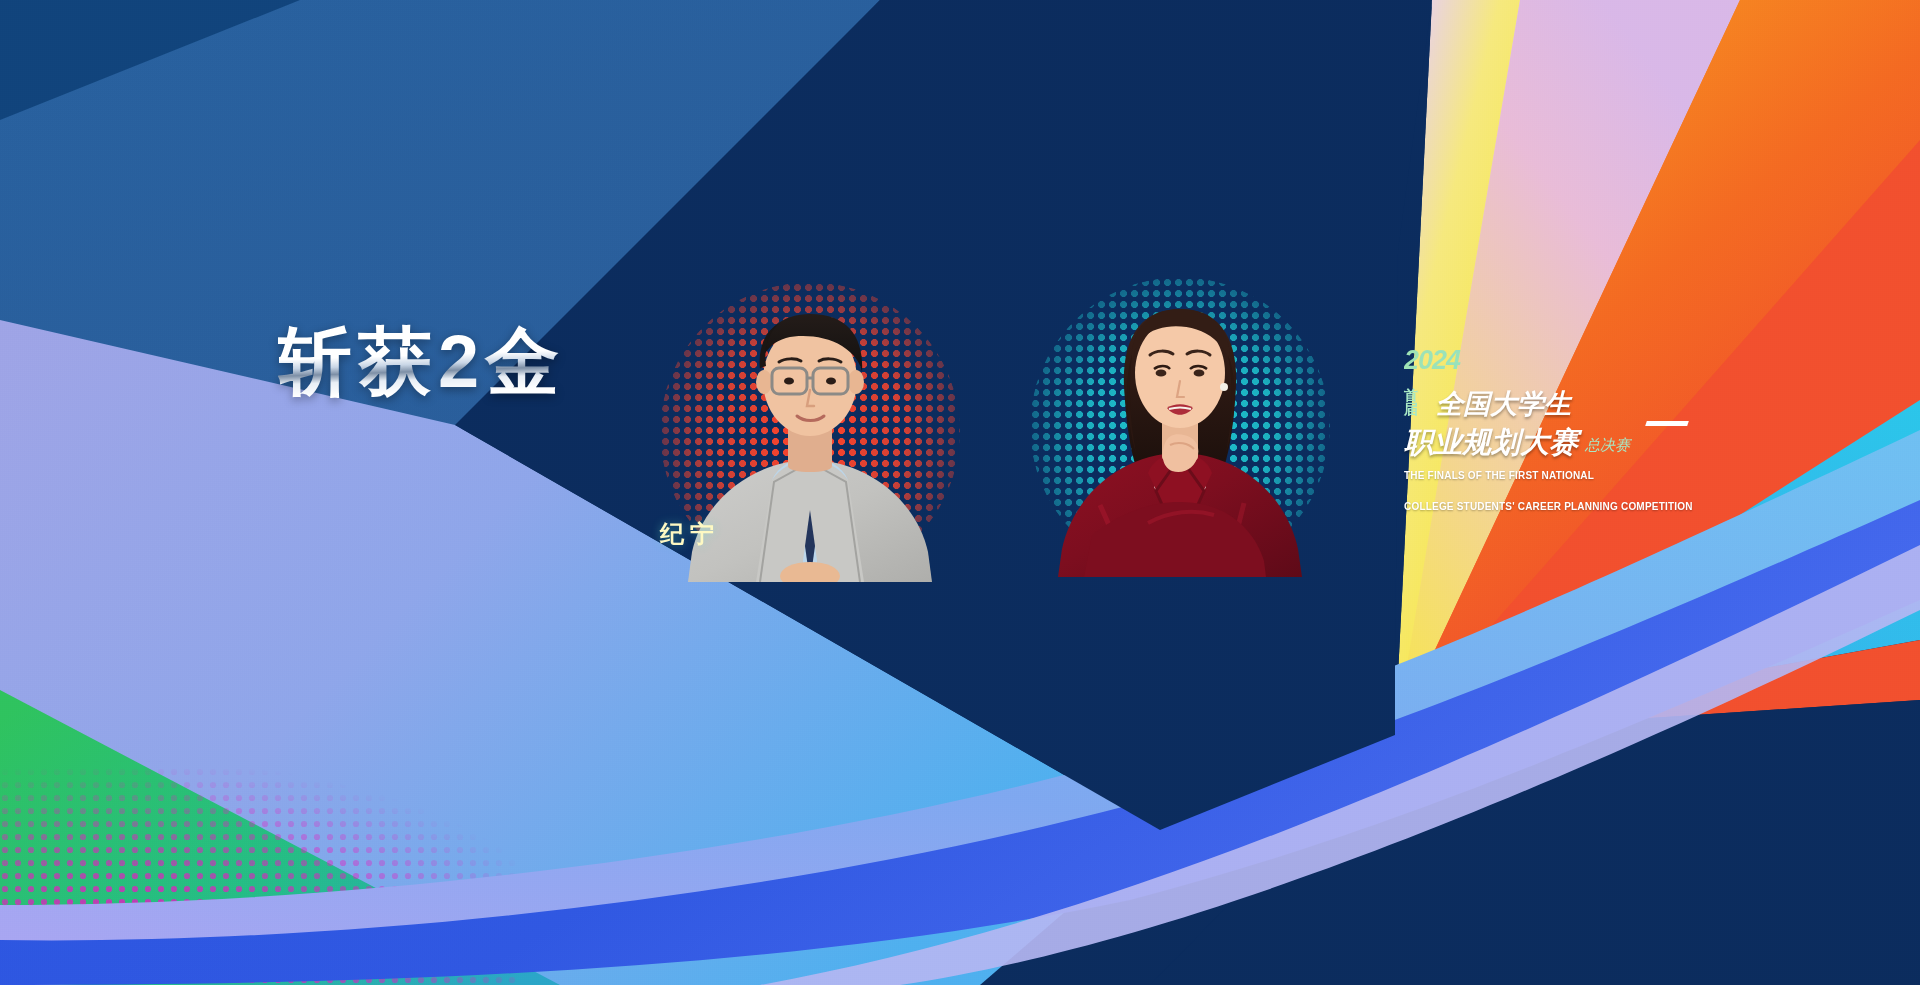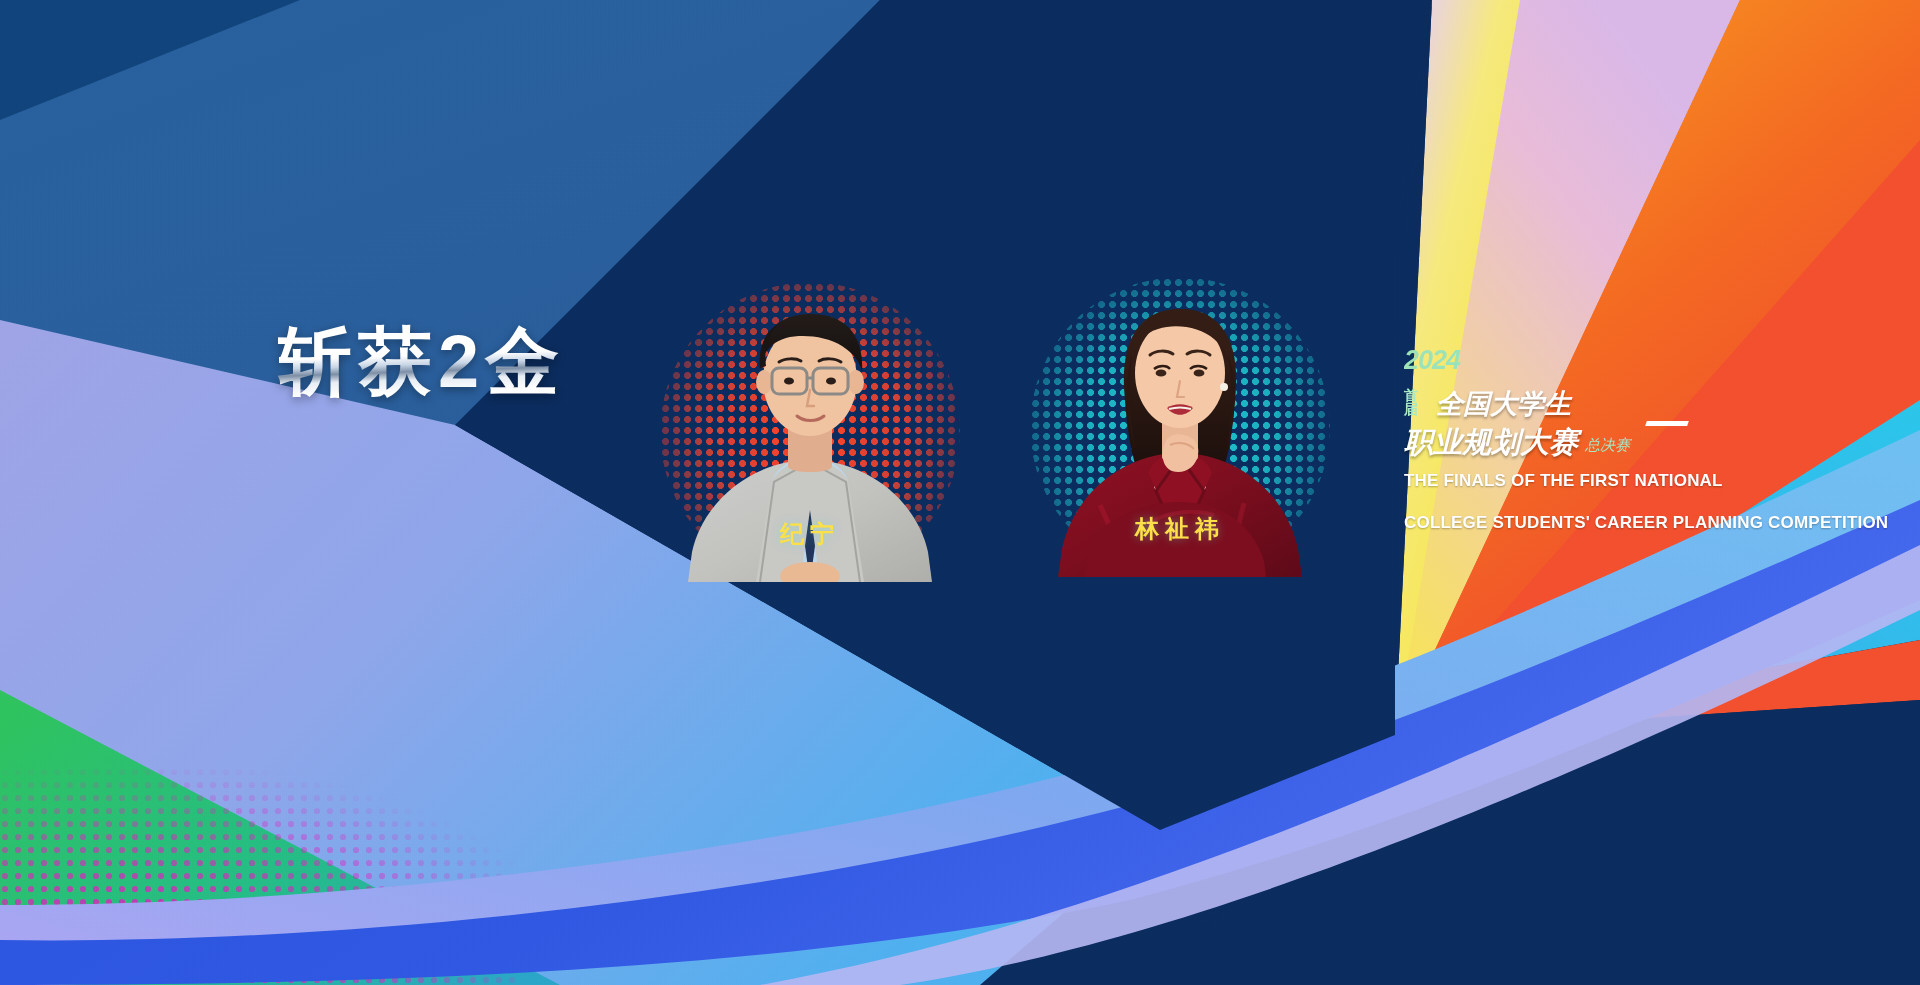--- a/index.html
+++ b/index.html
@@ -77,25 +77,25 @@
     position:absolute;
     left:0;top:0;
     width:300px;height:372px;
     overflow:hidden;
   }
   .person svg{display:block;}
 
   .person-name{
     position:relative;
     margin-top:8px;
-    text-align:center;
+    text-align:left;
     font-size:24px;
     font-weight:bold;
     letter-spacing:6px;
-    color:#fde047;
+    color:#fef9c3;
     text-shadow:0 0 10px rgba(90,230,200,.45);
   }
   .name-rule{
     margin:10px auto 0;
     width:150px;height:3px;
     background:linear-gradient(90deg,rgba(120,220,255,0) 0%,#6fd7e8 40%,#8df0d0 100%);
     border-radius:2px;
   }
 
   
@@ -140,21 +140,21 @@
     font-size:15px;font-weight:normal;font-style:italic;
     color:#a8e8c4;padding-bottom:2px;letter-spacing:0;
   }
   .logo-slash{
     position:absolute;right:-4px;top:-7px;
     width:42px;height:5px;background:#ffffff;
     transform:skewX(-18deg);
   }
   .logo-en{
     margin-top:11px;
-    font-size:17px;
+    font-size:10px;
     font-weight:bold;
     line-height:1.52;
     letter-spacing:.2px;
     color:#ffffff;
     text-shadow:0 1px 2px rgba(0,0,0,.3);
     white-space:nowrap;
   }
 </style>
 </head>
 <body>
@@ -422,21 +422,20 @@
             <path d="M137,203 C144,198 156,198 163,203 C156,212 144,212 137,203 Z" fill="#ad2c3a"></path>
             <path d="M139,204 C146,202 154,202 161,204" stroke="#f6efe8" stroke-width="2" fill="none"></path>
 
             <path d="M136,236 C130,248 132,262 142,266 C154,270 166,262 168,250
                      C170,240 164,232 154,230 C146,228 139,230 136,236 Z" fill="#f0c0a0"></path>
             <path d="M140,240 C148,236 158,238 164,244" stroke="#dda483" stroke-width="2" fill="none"></path>
           </g>
         </svg>
       </div>
     </div>
-    <div class="person-name">林祉祎</div>
     <div class="name-rule"></div>
   </div>
 
   <div class="logo">
     <div class="logo-year">2024</div>
     <div class="logo-row2">
       <div class="logo-first">首届</div>
       <div class="logo-big">全国大学生</div>
     </div>
     <div class="logo-row3">

